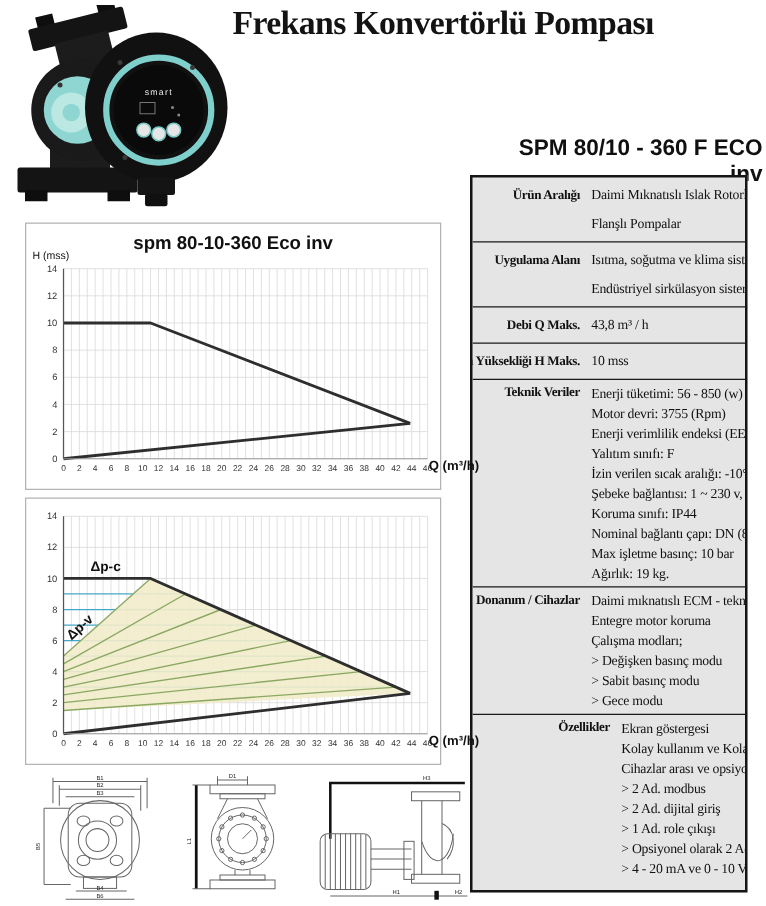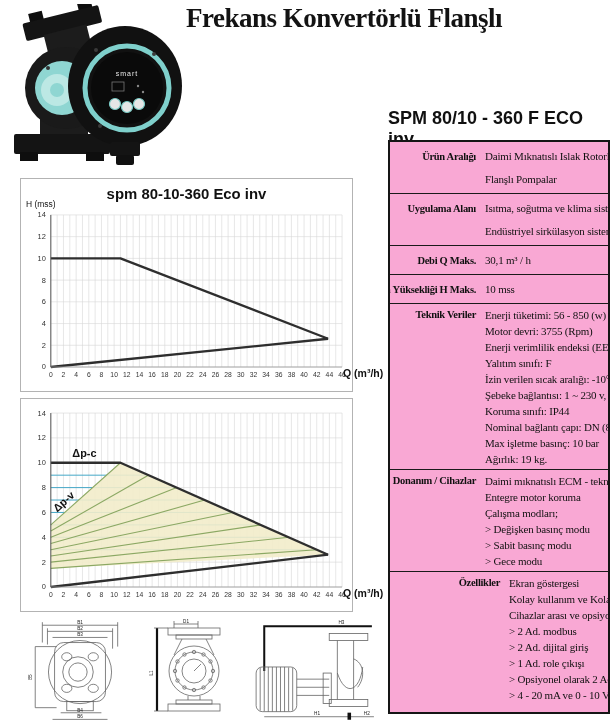--- a/index.html
+++ b/index.html
@@ -3,29 +3,29 @@
 <meta charset="utf-8">
 <style>
   html,body{margin:0;padding:0;background:#fff;}
   #page{position:relative;width:613px;height:725px;background:#ffffff;overflow:hidden;
         font-family:"Liberation Serif",serif;color:#111;}
 
   
   .doc-title{position:absolute;left:186px;top:4px;width:425px;
              font-family:"Liberation Serif",serif;font-weight:bold;font-size:27px;
              line-height:29px;letter-spacing:-0.5px;color:#131313;}
-  .model-title{position:absolute;left:388px;top:108px;width:222px;text-align:left;
+  .model-title{position:absolute;left:388px;top:108px;width:222px;text-align:right;
              font-family:"Liberation Sans",sans-serif;font-weight:bold;font-size:18px;color:#101010;}
 
   
   .photo{position:absolute;left:4px;top:4px;width:182px;height:164px;}
 
   
-  .spec-box{position:absolute;left:388px;top:140px;width:222px;height:574px;
-            border:2px solid #151515;box-sizing:border-box;background:#f9a8d4;overflow:hidden;}
+  .spec-box{position:absolute;left:376px;top:140px;width:222px;height:574px;
+            border:2px solid #151515;box-sizing:border-box;background:#e5e5e5;overflow:hidden;}
   .spec-row{display:flex;border-bottom:1px solid #1a1a1a;padding:3px 0 2px 0;}
   .spec-row:last-child{border-bottom:none;margin-left:24px;}
   .spec-label{width:86px;flex:none;display:flex;justify-content:flex-end;align-items:flex-start;
               overflow:visible;}
   .spec-label span{white-space:nowrap;font-weight:bold;font-size:10.5px;line-height:23px;
                    letter-spacing:-0.3px;}
   .spec-row.dense .spec-label span{line-height:16px;}
   .spec-values{flex:1;padding-left:9px;padding-right:2px;}
   .spec-line{font-size:11px;line-height:23px;letter-spacing:-0.2px;white-space:nowrap;}
   .spec-row.dense .spec-line{line-height:16px;}
@@ -82,21 +82,21 @@
       <circle cx="135" cy="100" r="5.5" fill="#e6e6e6" stroke="#79cbc6" stroke-width="1.2"></circle>
       <circle cx="92" cy="46" r="2" fill="#3a3a3a"></circle>
       <circle cx="150" cy="50" r="2" fill="#3a3a3a"></circle>
       <circle cx="96" cy="122" r="2" fill="#3a3a3a"></circle>
       <rect x="106" y="138" width="30" height="14" rx="2" fill="#141414"></rect>
       <rect x="112" y="151" width="18" height="10" rx="2" fill="#101010"></rect>
     </svg>
   </div>
 
   <div class="doc-title">
-    <div>Frekans Konvertörlü Flanşlı</div>
+    <div>Frekans Konvertörlü Pompası</div>
   </div>
   <div class="model-title">SPM 80/10 - 360 F ECO inv</div>
 
   <div class="spec-box">
       <div class="spec-row">
         <div class="spec-label">
           <span>Ürün Aralığı</span>
         </div>
         <div class="spec-values">
           <div class="spec-line">Daimi Mıknatıslı Islak Rotorlu</div>
@@ -110,21 +110,21 @@
         <div class="spec-values">
           <div class="spec-line">Isıtma,  soğutma ve klima sistemleri</div>
           <div class="spec-line">Endüstriyel sirkülasyon sistemleri</div>
         </div>
       </div>
       <div class="spec-row">
         <div class="spec-label">
           <span>Debi Q Maks.</span>
         </div>
         <div class="spec-values">
-          <div class="spec-line">30,1 m³ / h</div>
+          <div class="spec-line">43,8 m³ / h</div>
         </div>
       </div>
       <div class="spec-row">
         <div class="spec-label">
           <span>Basma Yüksekliği H Maks.</span>
         </div>
         <div class="spec-values">
           <div class="spec-line">10 mss</div>
         </div>
       </div>

